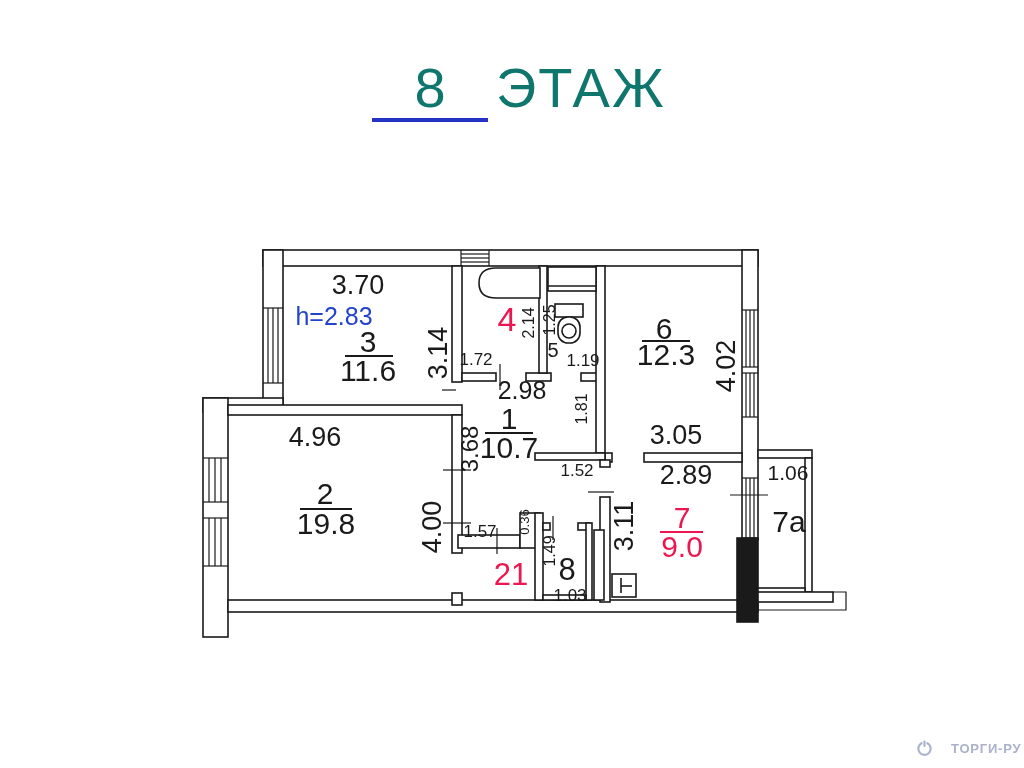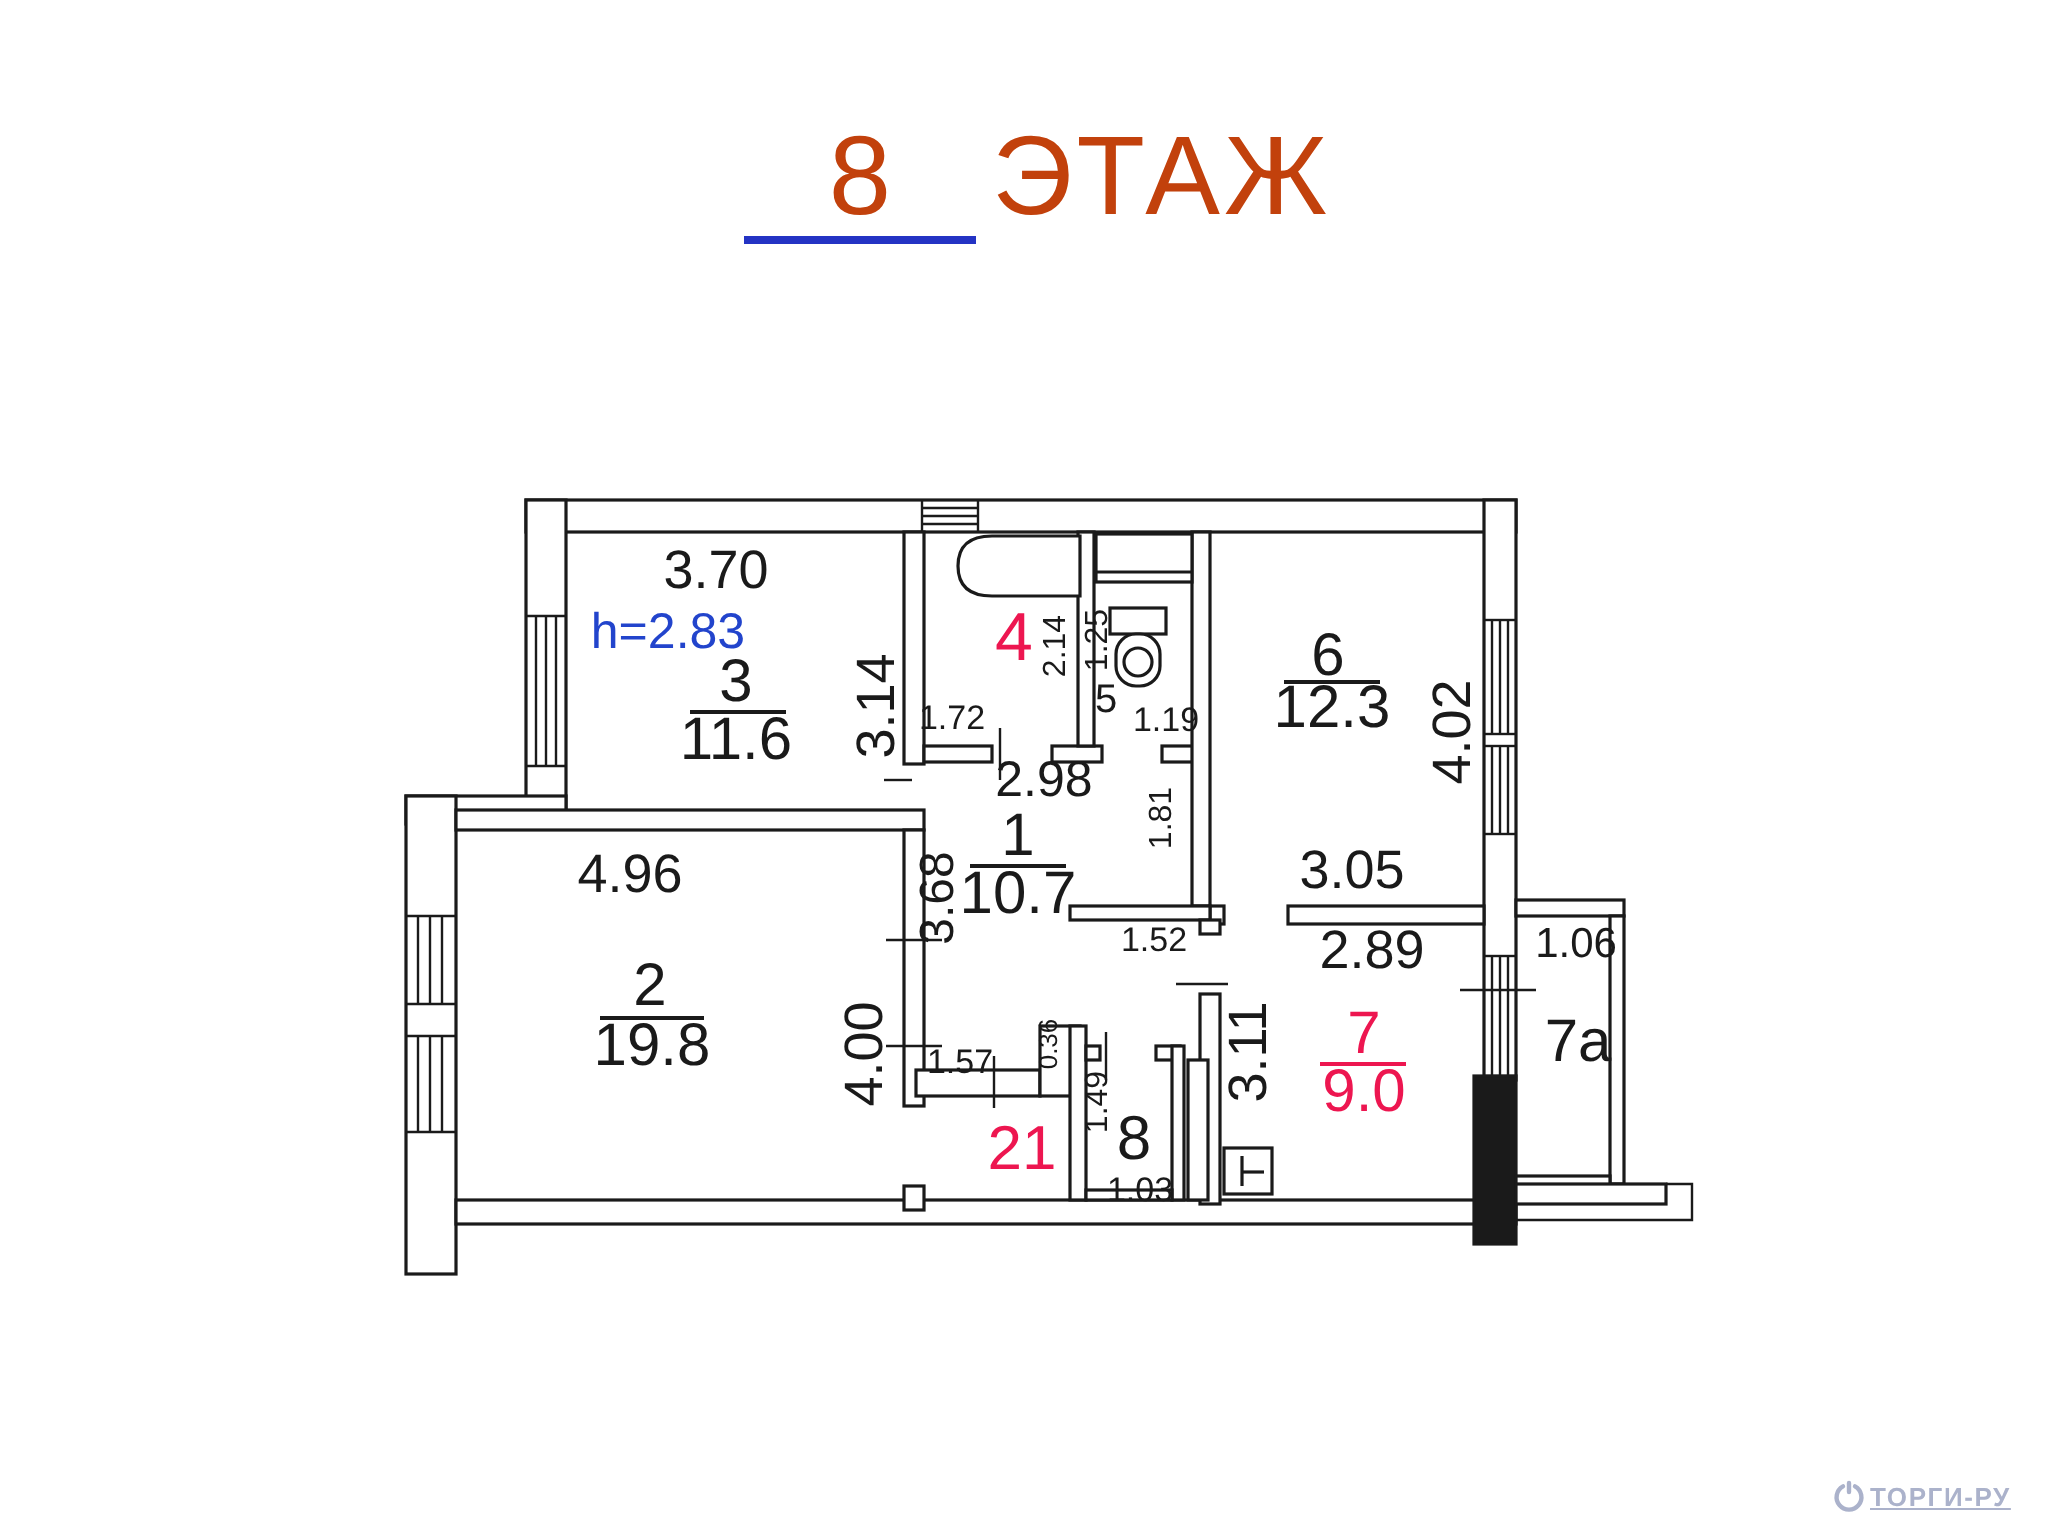--- a/index.html
+++ b/index.html
@@ -8,46 +8,45 @@
     background:#ffffff;
     position:relative;
     overflow:hidden;
     font-family:"Liberation Sans", sans-serif;
   }
   .page-title{
     position:absolute;
     left:372px;top:58px;
     font-size:56px;
     line-height:60px;
-    color:#c2410c;
+    color:#0f766e;
     white-space:nowrap;
     font-weight:normal;
   }
   .page-title .blank{
     display:inline-block;
     width:116px;
     text-align:center;
     border-bottom:4px solid #2433c4;
     padding-bottom:0px;
   }
   .page-title .word{
     margin-left:8px;
     letter-spacing:2px;
   }
   #plan-svg{position:absolute;left:0;top:0;}
   .watermark{
     position:absolute;
     left:916px;top:740px;
-    display:flex;align-items:center;gap:2px;
+    display:flex;align-items:center;gap:18px;
     color:#abb2cb;
     font-size:13px;
     font-weight:bold;
     letter-spacing:0.8px;
     white-space:nowrap;
-    text-decoration:underline;
   }
 </style>
 </head>
 <body>
 
 <div class="page-title">
   <span class="blank">8</span><span class="word">ЭТАЖ</span>
 </div>
 
 <svg id="plan-svg" width="1024" height="768" viewBox="0 0 1024 768">

